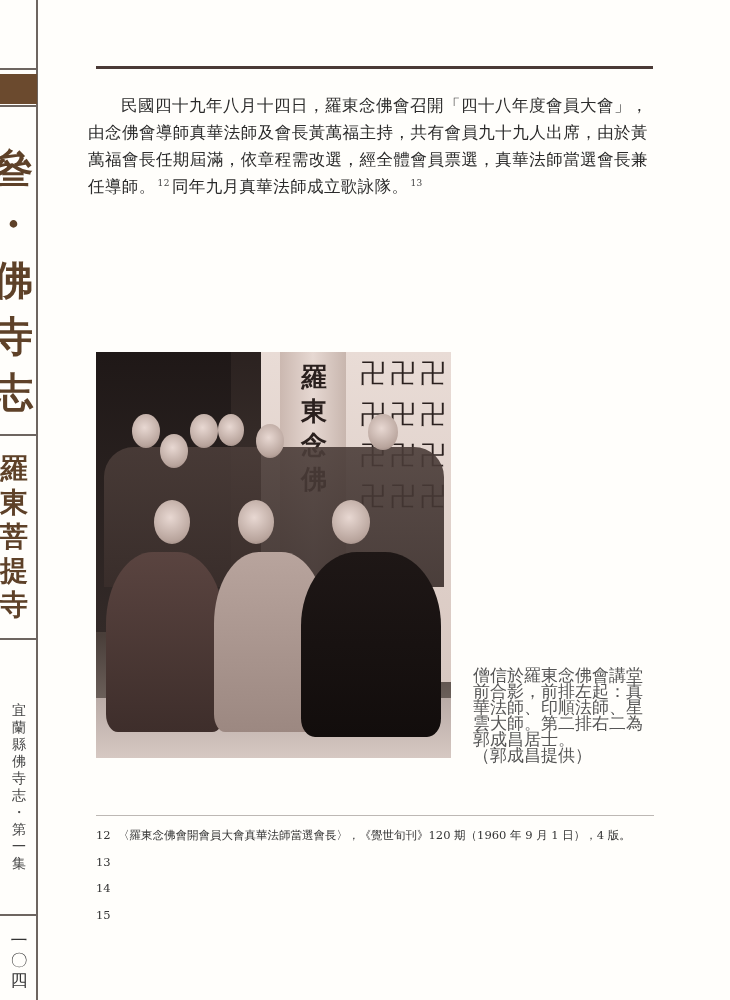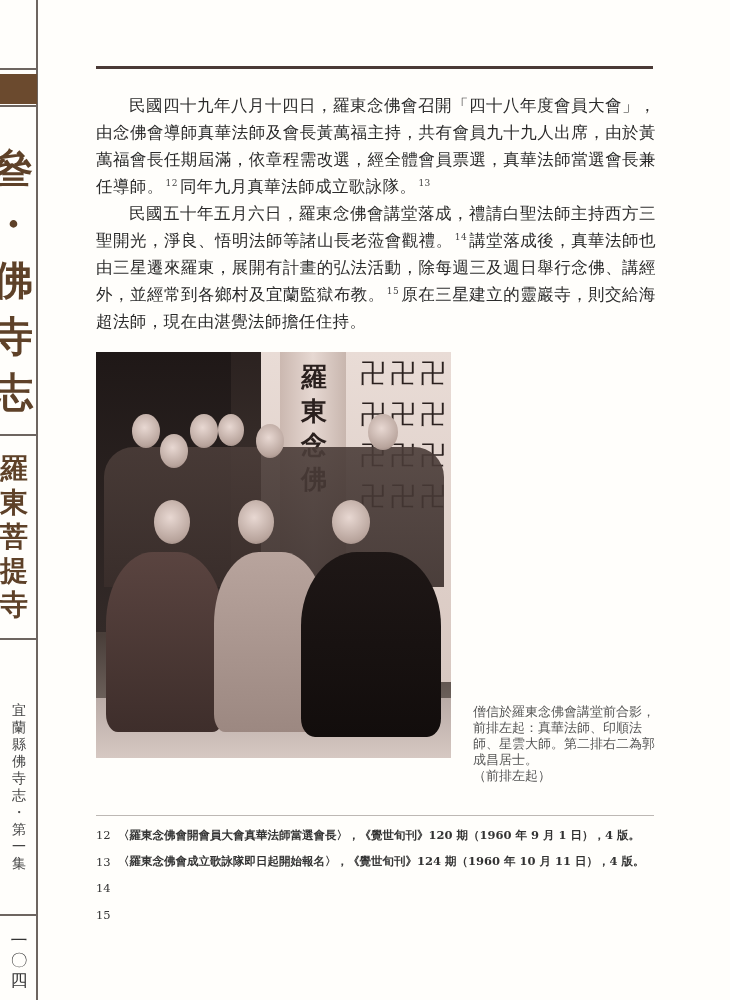--- a/index.html
+++ b/index.html
@@ -46,21 +46,21 @@
       position: absolute; left: 8px; top: 930px; width: 22px;
       display: flex; flex-direction: column; align-items: center;
       color: #333; font-size: 17px; line-height: 20px;
     }
 
     
     .top-rule {
       position: absolute; left: 96px; top: 66px; width: 557px; height: 3px; background: #4a3a36;
     }
     .body-text {
-      position: absolute; left: 96px; top: 92px; width: 560px;
+      position: absolute; left: 88px; top: 92px; width: 560px;
       font-size: 16.5px; line-height: 27px; color: #2b2b2b;
       letter-spacing: 0.4px; text-align: justify;
     }
     .body-text p { text-indent: 2em; }
     sup.fn { font-size: 9px; vertical-align: super; line-height: 0; margin: 0 2px; color: #444; }
 
     .photo {
       position: absolute; left: 96px; top: 352px; width: 355px; height: 406px;
       overflow: hidden;
       background: linear-gradient(180deg, #2b2220 0%, #3d322e 40%, #4a3f3a 70%, #8a7e78 100%);
@@ -97,35 +97,35 @@
     .photo .head {
       position: absolute; border-radius: 50%;
       background: radial-gradient(circle at 45% 40%, #e8d8d2 0%, #b8a49c 70%, #8a7670 100%);
     }
     .photo .robe-left { left: 10px; top: 200px; width: 118px; height: 180px; background: linear-gradient(180deg,#5a4440,#3e2e2b); }
     .photo .robe-mid  { left: 118px; top: 200px; width: 112px; height: 180px; background: linear-gradient(180deg,#b8a49d,#9c8881); }
     .photo .robe-right{ left: 205px; top: 200px; width: 140px; height: 185px; background: linear-gradient(180deg,#1e1716,#120d0c); }
     .photo .back-row  { left: 8px; top: 95px; width: 340px; height: 140px; background: linear-gradient(180deg,#4b3d39 0%,#3a2e2b 100%); border-radius: 30px 30px 0 0; opacity: .9; }
 
     .caption {
-      position: absolute; left: 473px; top: 704px; width: 185px;
+      position: absolute; left: 473px; top: 667px; width: 185px;
       font-family: "DejaVu Sans", "Liberation Sans", sans-serif;
-      font-size: 13px; line-height: 16px; color: #555;
+      font-size: 17px; line-height: 16px; color: #555;
     }
 
     .fn-rule {
       position: absolute; left: 96px; top: 815px; width: 558px; height: 1px; background: #bdb8b4;
     }
     .footnotes {
       position: absolute; left: 96px; top: 822px; width: 560px;
       font-size: 11.5px; color: #333;
     }
     .footnote { display: flex; height: 26.5px; align-items: center; }
     .footnote .num { width: 22px; flex: none; }
-    .footnote .txt { flex: 1; font-weight: bold; }
+    .footnote .txt { flex: 1; }
   </style>
 </head>
 <body>
 
 <div class="page">
 
   <div class="sidebar">
     <div class="vline"></div>
     <div class="hline" style="top:68px"></div>
     <div class="band"></div>
@@ -171,23 +171,20 @@
       <span>〇</span>
       <span>四</span>
     </div>
   </div>
 
   <div class="top-rule"></div>
 
   <div class="body-text">
     <p>
       <span>民國四十九年八月十四日，羅東念佛會召開「四十八年度會員大會」，由念佛會導師真華法師及會長黃萬福主持，共有會員九十九人出席，由於黃萬福會長任期屆滿，依章程需改選，經全體會員票選，真華法師當選會長兼任導師。</span><sup class="fn">12</sup><span>同年九月真華法師成立歌詠隊。</span><sup class="fn">13</sup>
-    </p>
-    <p>
-      <span>民國五十年五月六日，羅東念佛會講堂落成，禮請白聖法師主持西方三聖開光，淨良、悟明法師等諸山長老蒞會觀禮。</span><sup class="fn">14</sup><span>講堂落成後，真華法師也由三星遷來羅東，展開有計畫的弘法活動，除每週三及週日舉行念佛、講經外，並經常到各鄉村及宜蘭監獄布教。</span><sup class="fn">15</sup><span>原在三星建立的靈巖寺，則交給海超法師，現在由湛覺法師擔任住持。</span>
     </p>
   </div>
 
   <div class="photo">
     <div class="door"></div>
     <div class="wall"></div>
     <div class="pillar"></div>
     <div class="pillar-text">
       <span>羅</span>
       <span>東</span>
@@ -219,32 +216,31 @@
     <div class="person robe-left"></div>
     <div class="person robe-mid"></div>
     <div class="person robe-right"></div>
     <div class="head" style="left:58px;top:148px;width:36px;height:44px"></div>
     <div class="head" style="left:142px;top:148px;width:36px;height:44px"></div>
     <div class="head" style="left:236px;top:148px;width:38px;height:44px"></div>
   </div>
 
   <div class="caption">
     <div>僧信於羅東念佛會講堂前合影，前排左起：真華法師、印順法師、星雲大師。第二排右二為郭成昌居士。</div>
-    <div>（前排左起）</div>
+    <div>（郭成昌提供）</div>
   </div>
 
   <div class="fn-rule"></div>
   <div class="footnotes">
     <div class="footnote">
       <span class="num">12</span>
       <span class="txt">〈羅東念佛會開會員大會真華法師當選會長〉，《覺世旬刊》120 期（1960 年 9 月 1 日），4 版。</span>
     </div>
     <div class="footnote">
       <span class="num">13</span>
-      <span class="txt">〈羅東念佛會成立歌詠隊即日起開始報名〉，《覺世旬刊》124 期（1960 年 10 月 11 日），4 版。</span>
     </div>
     <div class="footnote">
       <span class="num">14</span>
     </div>
     <div class="footnote">
       <span class="num">15</span>
     </div>
   </div>
 
 </div>

